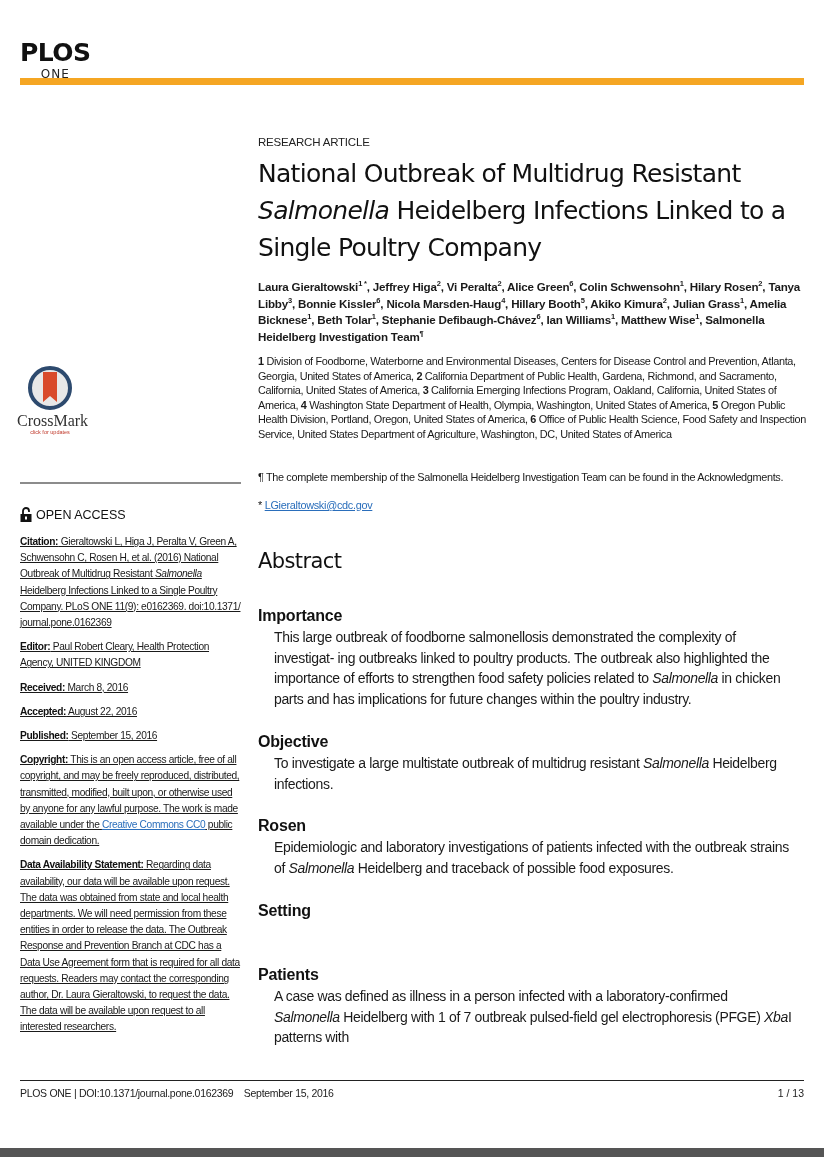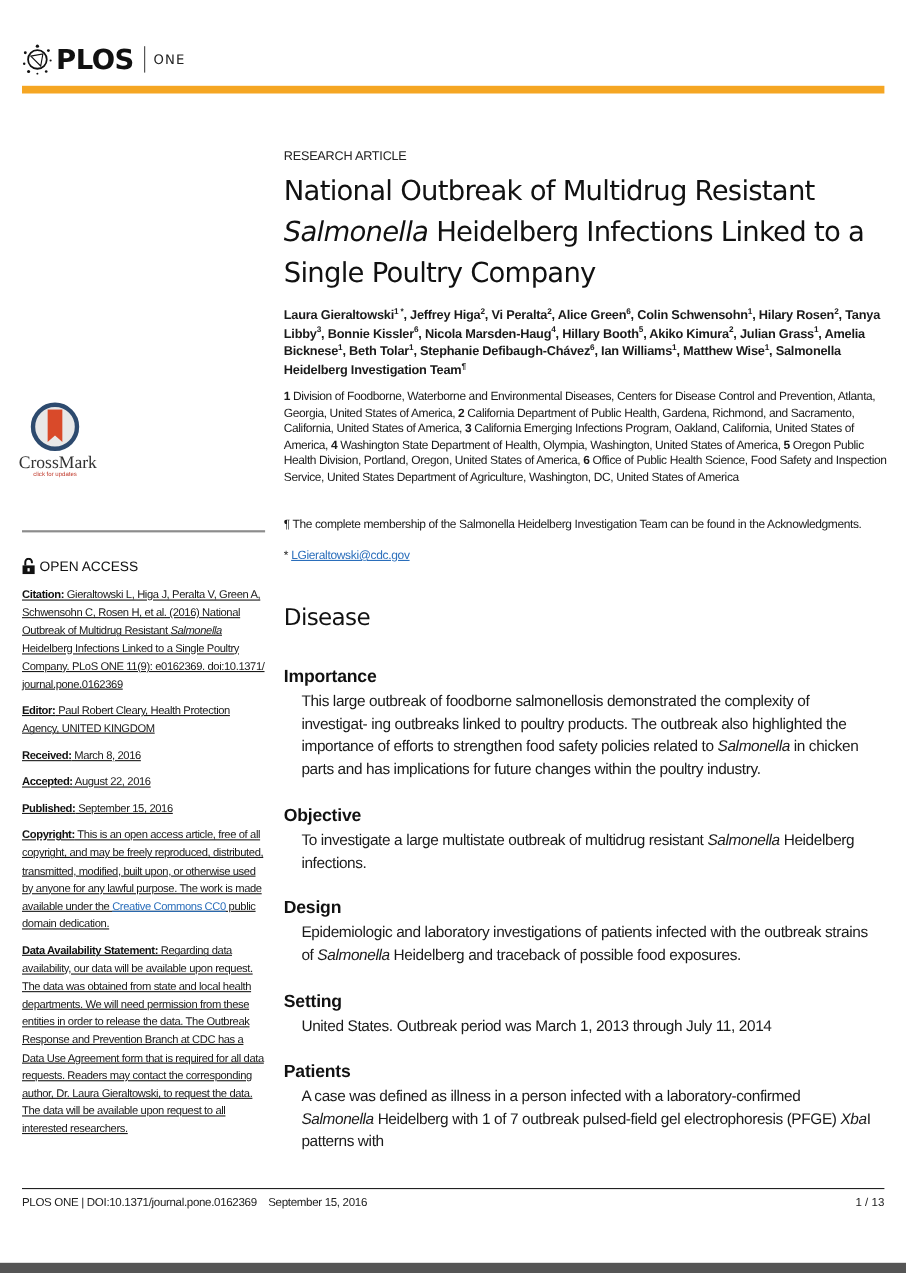--- a/index.html
+++ b/index.html
@@ -1,19 +1,19 @@
 <!DOCTYPE html>
 <html><head>
 <meta charset="utf-8">
 <style>
   html, body { margin:0; padding:0; background:#fff; }
   body { width:824px; height:1157px; position:relative; overflow:hidden; font-family:"Liberation Sans", sans-serif; color:#1a1a1a; }
   .abs { position:absolute; }
   
-  .logo { left:20px; top:38px; height:32px; display:flex; align-items:center; }
+  .logo { left:20px; top:38px; height:32px; display:flex; align-items:center;flex-direction:column; }
   .logo-mark { width:28px; height:28px; margin-right:3px; }
   .logo-plos { font-family:"DejaVu Sans", sans-serif; font-weight:bold; font-size:25px; letter-spacing:-0.5px; color:#111; }
   .logo-sep { width:1px; height:24px; background:#444; margin:0 8px 0 9px; }
   .logo-one { font-family:"DejaVu Sans", sans-serif; font-size:12px; letter-spacing:1px; color:#222;text-align:center; }
   .orange-bar { left:20px; top:78px; width:784px; height:7px; background:#f5a623; }
 
   
   .crossmark { left:17px; top:366px; width:66px; text-align:center; }
   .cm-circle { width:44px; height:44px; margin:0 auto; border-radius:50%; border:4px solid #2d4a6e; box-sizing:border-box; background:#e8e8e8; position:relative; overflow:hidden; }
   .cm-ribbon { position:absolute; left:11px; top:2px; width:14px; height:30px; background:#d94a2a; clip-path:polygon(0 0,100% 0,100% 100%,50% 80%,0 100%); }
@@ -109,40 +109,39 @@
 
 <div class="abs main authors" id="authors"><span>Laura Gieraltowski<sup>1 *</sup></span>, <span>Jeffrey Higa<sup>2</sup></span>, <span>Vi Peralta<sup>2</sup></span>, <span>Alice Green<sup>6</sup></span>, <span>Colin Schwensohn<sup>1</sup></span>, <span>Hilary Rosen<sup>2</sup></span>, <span>Tanya Libby<sup>3</sup></span>, <span>Bonnie Kissler<sup>6</sup></span>, <span>Nicola Marsden-Haug<sup>4</sup></span>, <span>Hillary Booth<sup>5</sup></span>, <span>Akiko Kimura<sup>2</sup></span>, <span>Julian Grass<sup>1</sup></span>, <span>Amelia Bicknese<sup>1</sup></span>, <span>Beth Tolar<sup>1</sup></span>, <span>Stephanie Defibaugh-Chávez<sup>6</sup></span>, <span>Ian Williams<sup>1</sup></span>, <span>Matthew Wise<sup>1</sup></span>, <span>Salmonella Heidelberg Investigation Team<sup>¶</sup></span></div>
 
 <div class="abs main affil" id="affil"><b>1</b><span> Division of Foodborne, Waterborne and Environmental Diseases, Centers for Disease Control and Prevention, Atlanta, Georgia, United States of America, </span><b>2</b><span> California Department of Public Health, Gardena, Richmond, and Sacramento, California, United States of America, </span><b>3</b><span> California Emerging Infections Program, Oakland, California, United States of America, </span><b>4</b><span> Washington State Department of Health, Olympia, Washington, United States of America, </span><b>5</b><span> Oregon Public Health Division, Portland, Oregon, United States of America, </span><b>6</b><span> Office of Public Health Science, Food Safety and Inspection Service, United States Department of Agriculture, Washington, DC, United States of America</span></div>
 
 <div class="abs main team-note">¶ The complete membership of the Salmonella Heidelberg Investigation Team can be found in the Acknowledgments.</div>
 <div class="abs main email">
   <span>* </span><a>LGieraltowski@cdc.gov</a>
 </div>
 
-<h2 class="abs main abstract-h">Disease</h2>
+<h2 class="abs main abstract-h">Abstract</h2>
 
 <div class="abs main" style="top:607px;">
   <h3 class="sec-h">Importance</h3>
   <p class="sec-p" style="margin-top:2px"><span>This large outbreak of foodborne salmonellosis demonstrated the complexity of investigat- ing outbreaks linked to poultry products. The outbreak also highlighted the importance of efforts to strengthen food safety policies related to </span><i>Salmonella</i><span> in chicken parts and has implications for future changes within the poultry industry.</span></p>
 </div>
 
 <div class="abs main" style="top:733px;">
   <h3 class="sec-h">Objective</h3>
   <p class="sec-p" style="margin-top:2px"><span>To investigate a large multistate outbreak of multidrug resistant </span><i>Salmonella</i><span> Heidelberg infections.</span></p>
 </div>
 
 <div class="abs main" style="top:817px;">
-  <h3 class="sec-h">Design</h3>
+  <h3 class="sec-h">Rosen</h3>
   <p class="sec-p" style="margin-top:2px"><span>Epidemiologic and laboratory investigations of patients infected with the outbreak strains of </span><i>Salmonella</i><span> Heidelberg and traceback of possible food exposures.</span></p>
 </div>
 
 <div class="abs main" style="top:902px;">
   <h3 class="sec-h">Setting</h3>
-  <p class="sec-p" style="margin-top:2px">United States. Outbreak period was March 1, 2013 through July 11, 2014</p>
 </div>
 
 <div class="abs main" style="top:966px;">
   <h3 class="sec-h">Patients</h3>
   <p class="sec-p" style="margin-top:2px"><span>A case was defined as illness in a person infected with a laboratory-confirmed </span><i>Salmonella</i><span> Heidelberg with 1 of 7 outbreak pulsed-field gel electrophoresis (PFGE) </span><i>Xba</i><span>I patterns with</span></p>
 </div>
 
 <div class="abs foot-rule"></div>
 <div class="abs foot-left" style="white-space:pre;">PLOS ONE | DOI:10.1371/journal.pone.0162369    September 15, 2016</div>
 <div class="abs foot-right">1 / 13</div>

